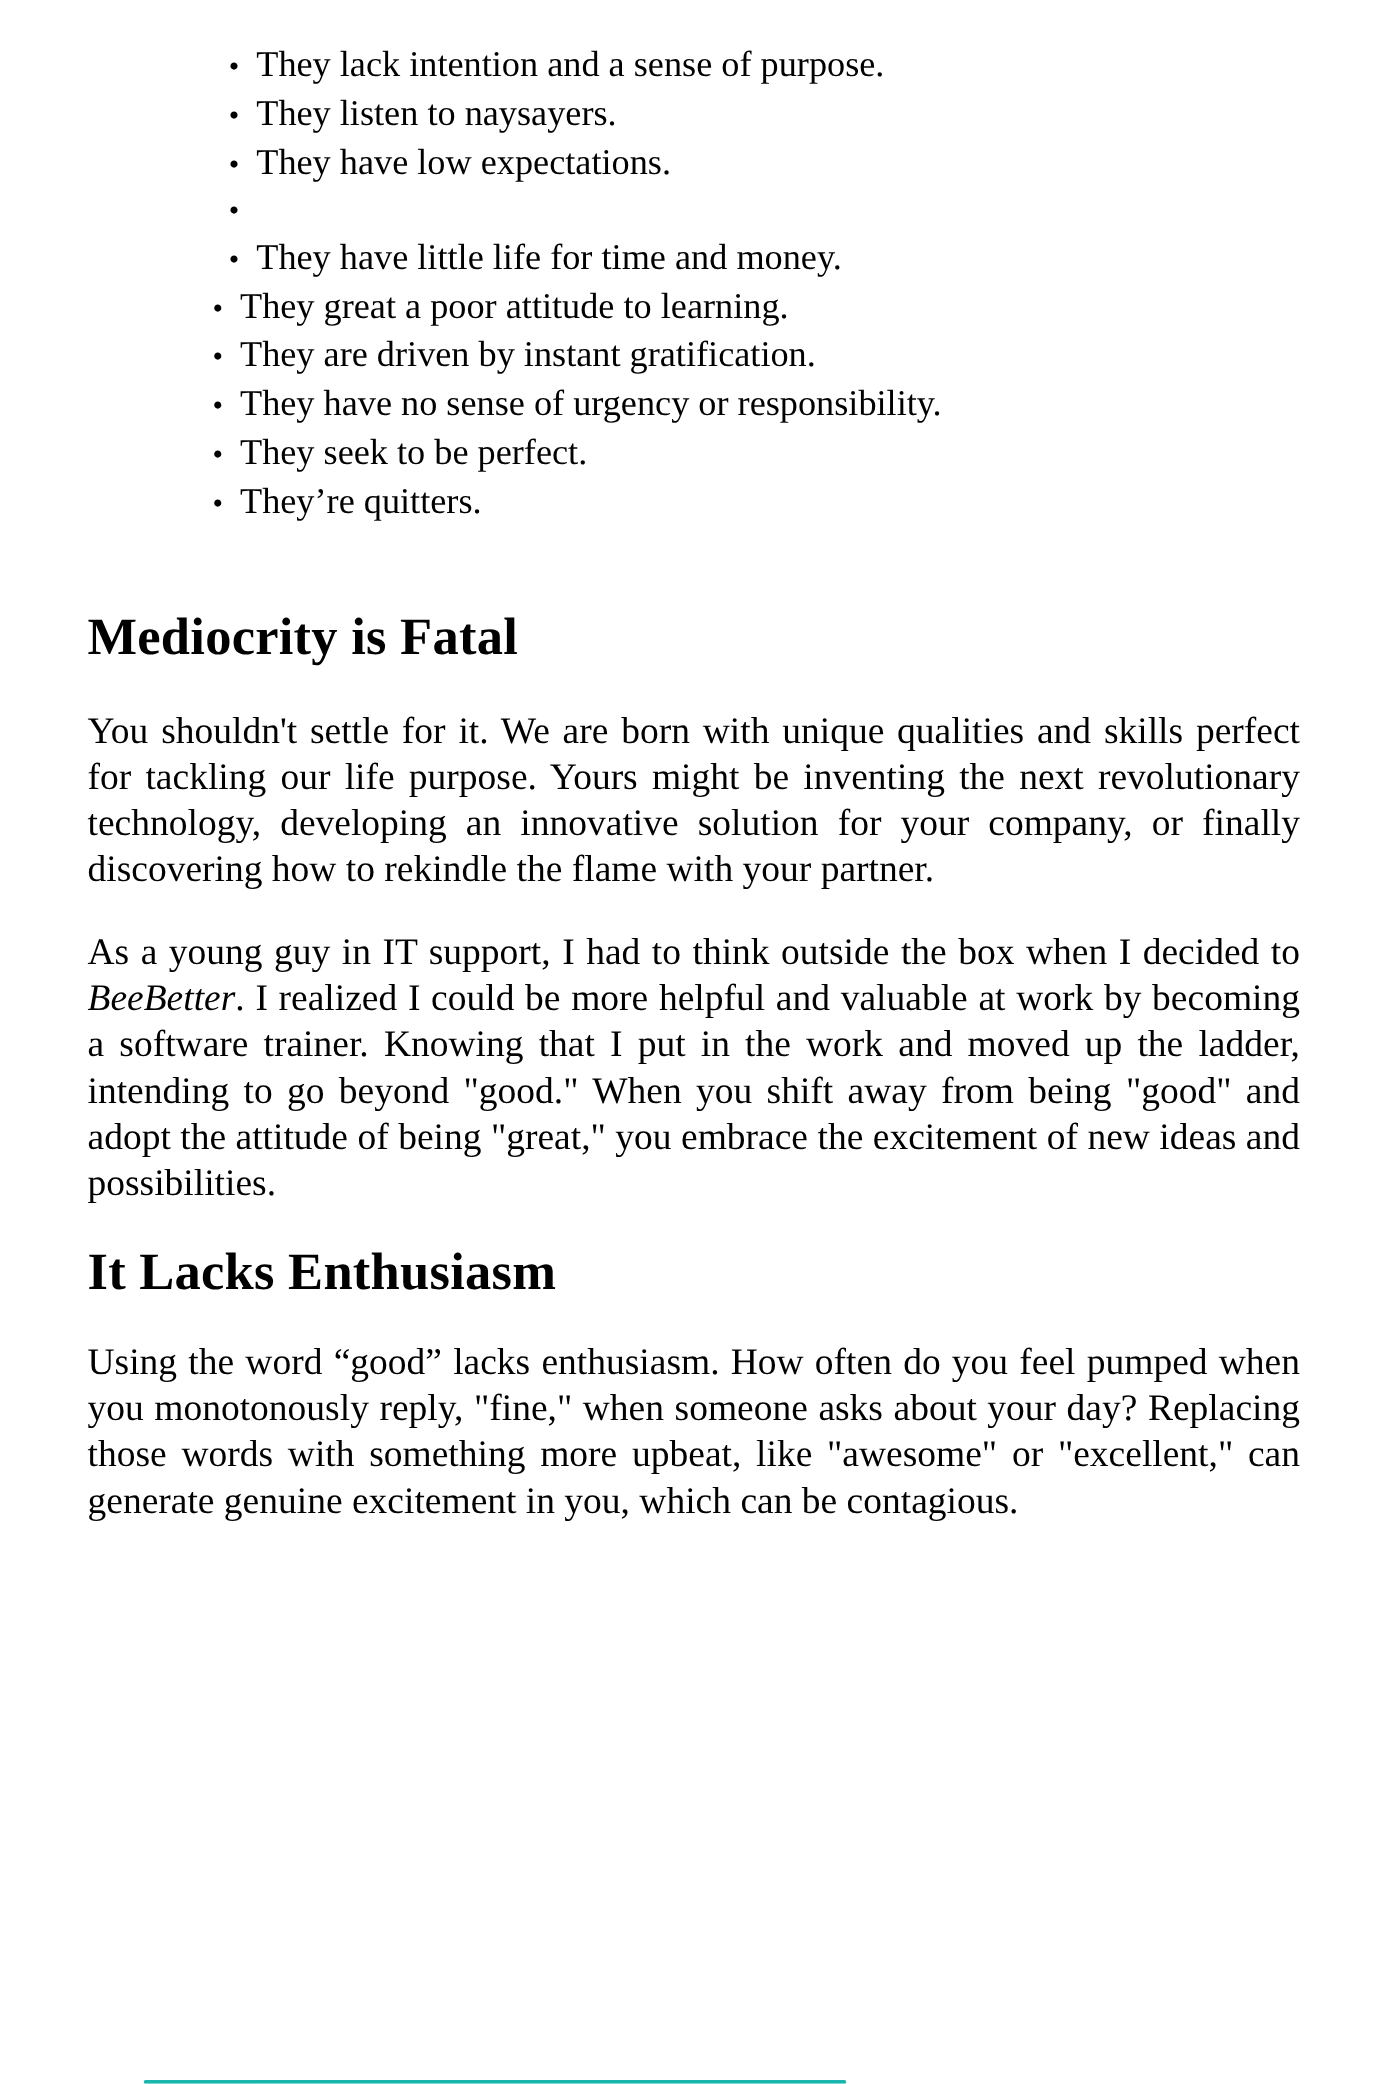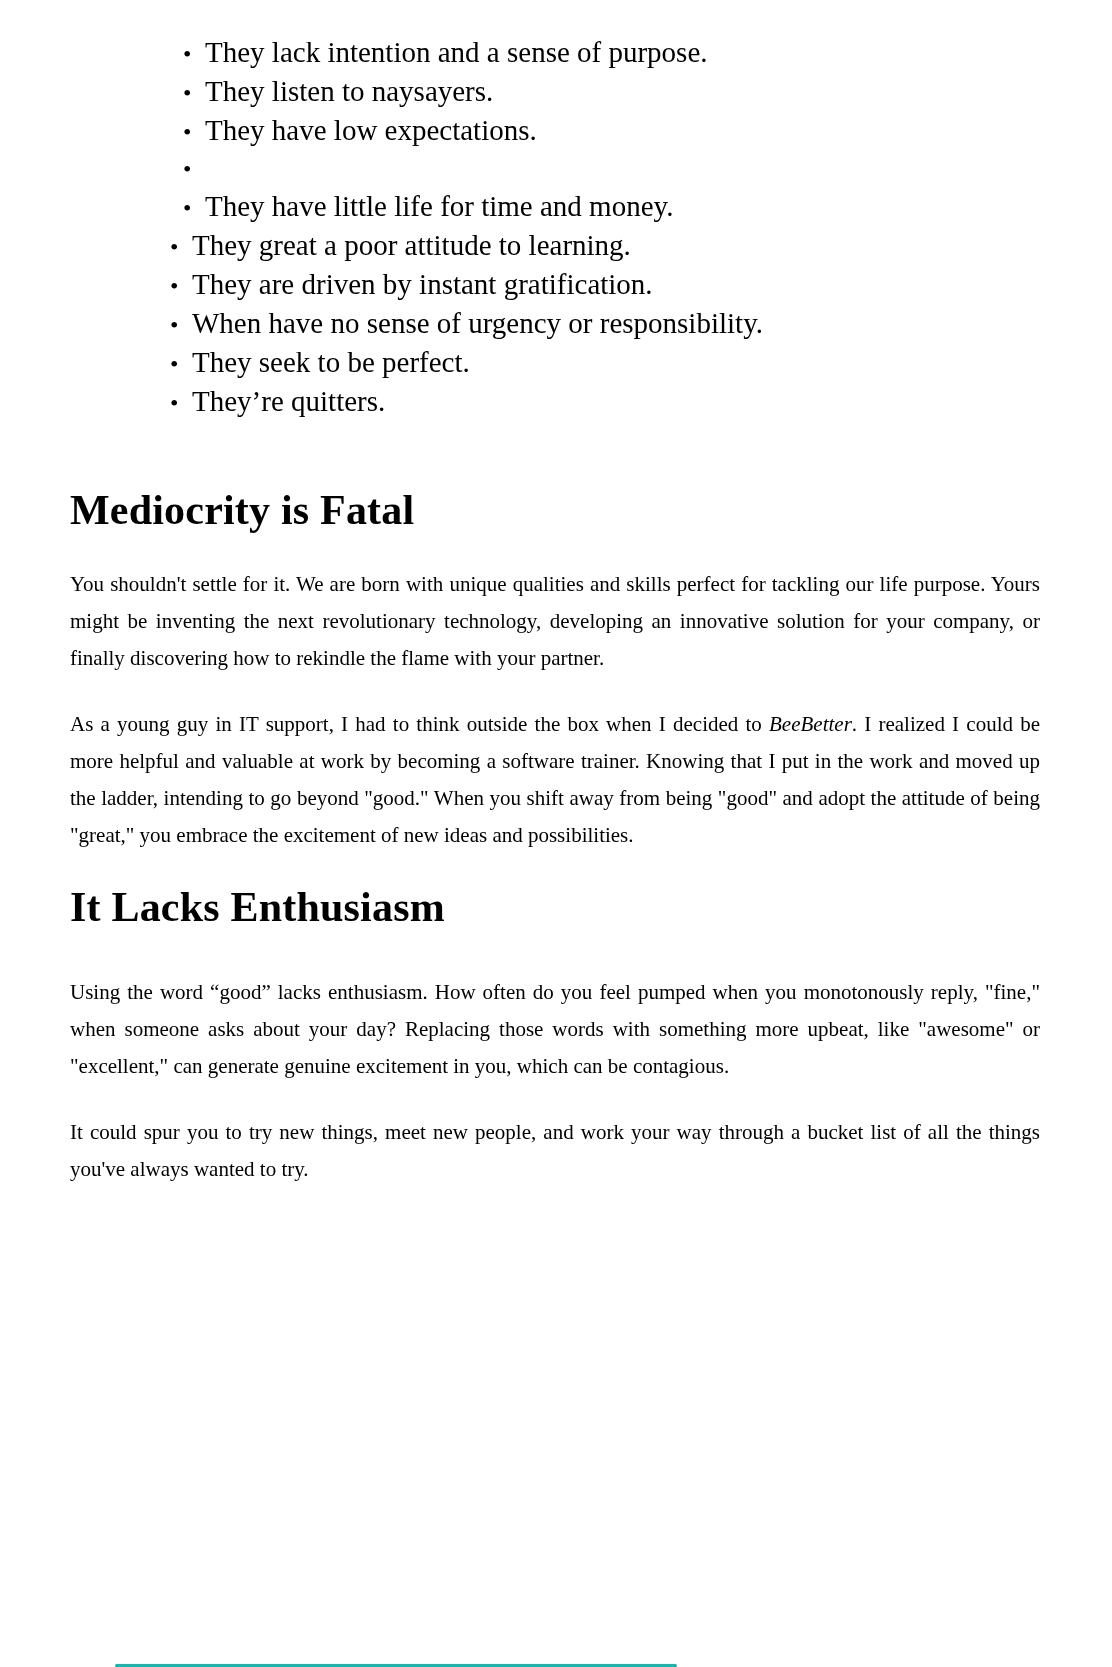--- a/index.html
+++ b/index.html
@@ -39,24 +39,24 @@
     font-size: 24px;
   }
   h1 {
     margin: 0 72px 0 70px;
     font-size: 42px;
     line-height: 48px;
     font-weight: bold;
     letter-spacing: 0.2px;
   }
   h1.h-first  { margin-top: 64px; margin-bottom: 32px; }
-  h1.h-second { margin-top: 27px; margin-bottom: 43px; }
+  h1.h-second { margin-top: 27px; margin-bottom: 29px; }
   p.body-par {
     margin: 0 72px 29px 70px;
-    font-size: 21px;
+    font-size: 30px;
     line-height: 37px;
     text-align: justify;
   }
   .book-title { font-style: italic; margin-top: 12px; }
   .progress {
     position: absolute;
     left: 115px;
     bottom: 0px;
     width: 562px;
     height: 3px;
@@ -91,21 +91,21 @@
     <li class="indent-b">
       <span class="dot">•</span>
       <span>They great a poor attitude to learning.</span>
     </li>
     <li class="indent-b">
       <span class="dot">•</span>
       <span>They are driven by instant gratification.</span>
     </li>
     <li class="indent-b">
       <span class="dot">•</span>
-      <span>When have no sense of urgency or responsibility.</span>
+      <span>They have no sense of urgency or responsibility.</span>
     </li>
     <li class="indent-b">
       <span class="dot">•</span>
       <span>They seek to be perfect.</span>
     </li>
     <li class="indent-b">
       <span class="dot">•</span>
       <span>They’re quitters.</span>
     </li>
   </ul>
@@ -113,17 +113,16 @@
   <h1 class="h-first">Mediocrity is Fatal</h1>
 
   <p class="body-par">You shouldn't settle for it. We are born with unique qualities and skills perfect for tackling our life purpose. Yours might be inventing the next revolutionary technology, developing an innovative solution for your company, or finally discovering how to rekindle the flame with your partner.</p>
 
   <p class="body-par"><span>As a young guy in IT support, I had to think outside the box when I decided to </span><span class="book-title">BeeBetter</span><span>. I realized I could be more helpful and valuable at work by becoming a software trainer. Knowing that I put in the work and moved up the ladder, intending to go beyond "good." When you shift away from being "good" and adopt the attitude of being "great," you embrace the excitement of new ideas and possibilities.</span></p>
 
   <h1 class="h-second">It Lacks Enthusiasm</h1>
 
   <p class="body-par">Using the word “good” lacks enthusiasm. How often do you feel pumped when you monotonously reply, "fine," when someone asks about your day? Replacing those words with something more upbeat, like "awesome" or "excellent," can generate genuine excitement in you, which can be contagious.</p>
 
-  <p class="body-par">It could spur you to try new things, meet new people, and work your way through a bucket list of all the things you've always wanted to try.</p>
 
   <div class="progress" style="background: rgb(26, 181, 173);"></div>
 
 </div>
 
 </body></html>

